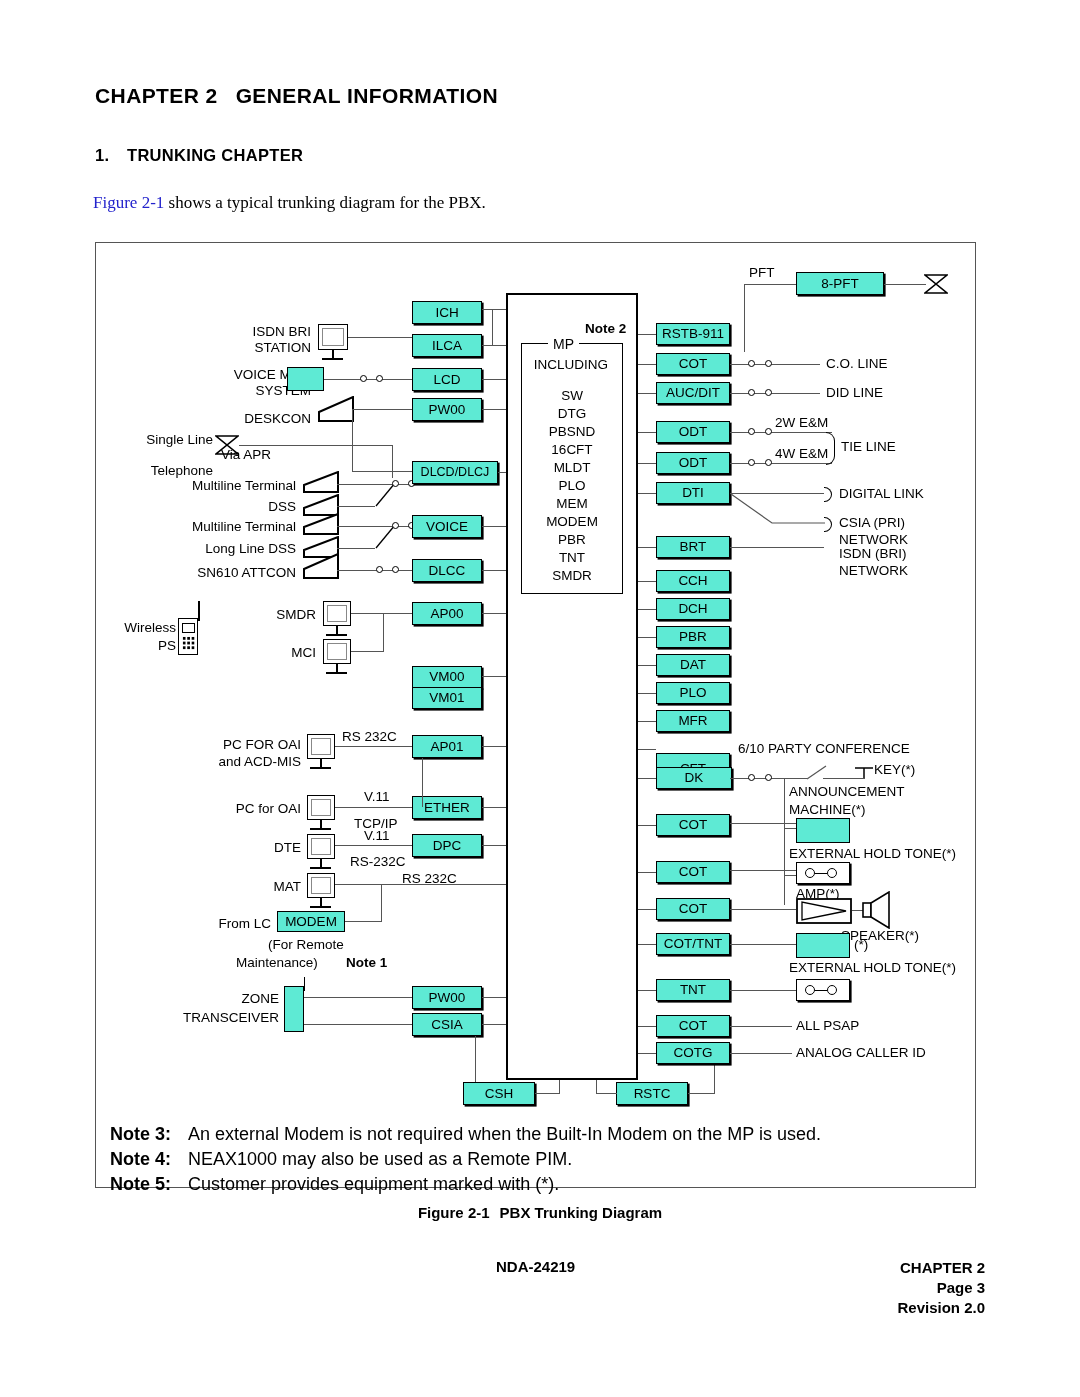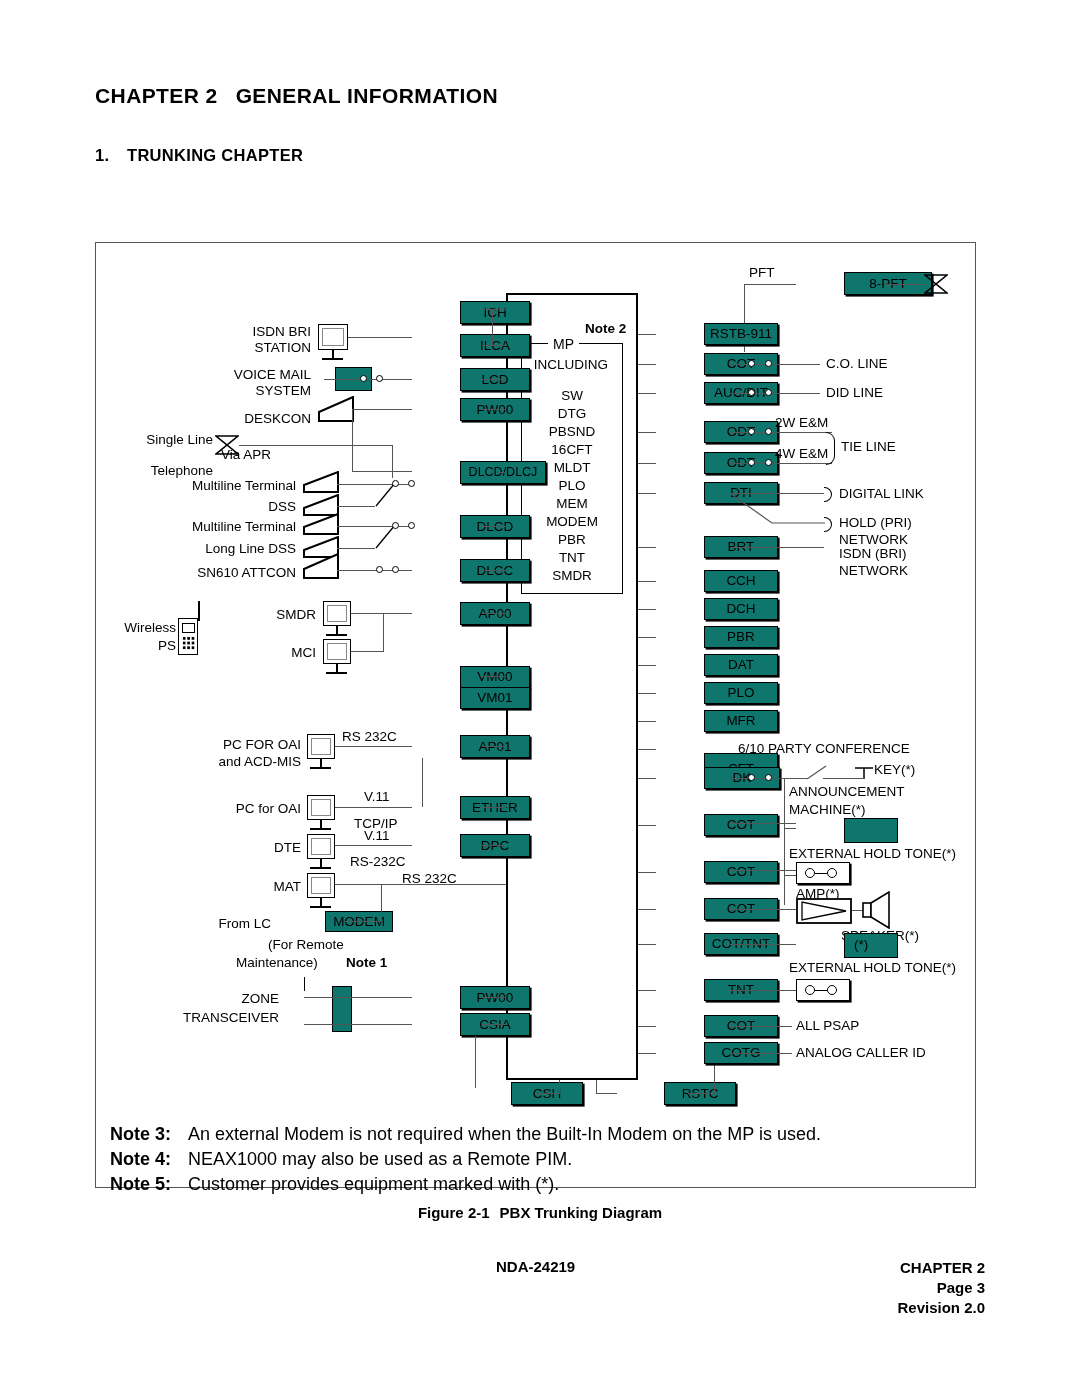--- a/index.html
+++ b/index.html
@@ -45,27 +45,26 @@
   #fig-caption .cgap{display:inline-block;width:10px;}
 
   
   #footer{position:absolute;left:0;top:1258px;width:1080px;height:90px;}
   #footer .doc-id{position:absolute;left:496px;top:0;font-size:15px;font-weight:bold;}
   #footer .right{position:absolute;right:95px;top:0;text-align:right;font-size:15px;font-weight:bold;line-height:20px;}
   #footer .right div{white-space:nowrap;}
   
   .box{
     position:absolute;box-sizing:border-box;
-    border:1.6px solid #000;background:#0f766e;
+    border:1.6px solid #000;background:#5eead4;
     font-size:13.5px;text-align:center;
     display:flex;align-items:center;justify-content:center;
     line-height:1;
     box-shadow:1.6px 1.6px 0 0 #000;
     white-space:nowrap;
-    margin-left:48px;
   }
   .box.plain{box-shadow:none;}
   .box.thin{border-width:1.2px;box-shadow:none;}
   .lbl{
     position:absolute;font-size:13.5px;line-height:15.5px;white-space:nowrap;
   }
   .lbl.r{text-align:right;}
   .lbl.c{text-align:center;}
   .lbl.b{font-weight:bold;}
 
@@ -141,20 +140,23 @@
 <div class="page">
 
   <div id="chapter-title">
     <span>CHAPTER 2</span><span class="gap"></span><span>GENERAL INFORMATION</span>
   </div>
 
   <div id="section-title">
     <span class="num">1.</span><span>TRUNKING CHAPTER</span>
   </div>
 
+  <div id="intro-line">
+    <span class="figref">Figure 2-1</span><span> shows a typical trunking diagram for the PBX.</span>
+  </div>
 
   <div id="figure-frame">
 
     <div id="pim-outer" style="left:410px;top:50px;width:132px;height:787px;"></div>
 
     <div id="mp-inner" style="left:425px;top:100px;width:102px;height:251px;"></div>
     <div id="mp-legend" style="left:452px;top:93px;">MP</div>
     <div class="lbl b" style="left:489px;top:78px;font-size:13.5px;">Note 2</div>
     <div class="lbl c" style="left:425px;top:114px;width:100px;">INCLUDING</div>
 
@@ -320,21 +322,21 @@
     <div class="box plain" style="left:188px;top:743px;width:20px;height:46px;"></div>
     <div class="vb" style="left:208px;top:734px;height:14px;"></div>
     <div class="h" style="left:208px;top:754px;width:108px;"></div>
     <div class="h" style="left:208px;top:781px;width:108px;"></div>
 
     <div class="box" style="left:316px;top:58px;width:70px;height:23px;">ICH</div>
     <div class="box" style="left:316px;top:91px;width:70px;height:23px;">ILCA</div>
     <div class="box" style="left:316px;top:125px;width:70px;height:23px;">LCD</div>
     <div class="box" style="left:316px;top:155px;width:70px;height:23px;">PW00</div>
     <div class="box" style="left:316px;top:218px;width:86px;height:23px;font-size:12.5px;">DLCD/DLCJ</div>
-    <div class="box" style="left:316px;top:272px;width:70px;height:23px;">DLCD</div>
+    <div class="box" style="left:316px;top:272px;width:70px;height:23px;">VOICE</div>
     <div class="box" style="left:316px;top:316px;width:70px;height:23px;">DLCC</div>
     <div class="box" style="left:316px;top:359px;width:70px;height:23px;">AP00</div>
     <div class="box" style="left:316px;top:423px;width:70px;height:22px;">VM00</div>
     <div class="box" style="left:316px;top:444px;width:70px;height:22px;">VM01</div>
     <div class="box" style="left:316px;top:492px;width:70px;height:23px;">AP01</div>
     <div class="box" style="left:316px;top:553px;width:70px;height:23px;">ETHER</div>
     <div class="box" style="left:316px;top:591px;width:70px;height:23px;">DPC</div>
     <div class="box" style="left:316px;top:743px;width:70px;height:23px;">PW00</div>
     <div class="box" style="left:316px;top:770px;width:70px;height:23px;">CSIA</div>
 
@@ -446,21 +448,21 @@
     <div class="brk" style="left:730px;top:189px;width:8px;height:31px;"></div>
     <div class="lbl" style="left:745px;top:196px;">TIE LINE</div>
 
     <div class="h" style="left:634px;top:250px;width:94px;"></div>
     <div class="brk" style="left:728px;top:244px;width:7px;height:13px;"></div>
     <div class="lbl" style="left:743px;top:243px;">DIGITAL LINK</div>
     <svg style="position:absolute;left:634px;top:250px;" width="96" height="33" viewBox="0 0 96 33">
       <path d="M1,1 L42,30 L95,30" fill="none" stroke="#555" stroke-width="1.2"></path>
     </svg>
     <div class="brk" style="left:728px;top:274px;width:7px;height:13px;"></div>
-    <div class="lbl" style="left:743px;top:272px;">HOLD (PRI)</div>
+    <div class="lbl" style="left:743px;top:272px;">CSIA (PRI)</div>
     <div class="lbl" style="left:743px;top:289px;">NETWORK</div>
 
     <div class="h" style="left:634px;top:304px;width:94px;"></div>
     <div class="lbl" style="left:743px;top:303px;">ISDN (BRI)</div>
     <div class="lbl" style="left:743px;top:320px;">NETWORK</div>
 
     <div class="lbl" style="left:642px;top:498px;">6/10 PARTY CONFERENCE</div>
 
     <div class="h" style="left:634px;top:535px;width:77px;"></div>
     <div class="jack" style="left:652px;top:531px;"></div>

